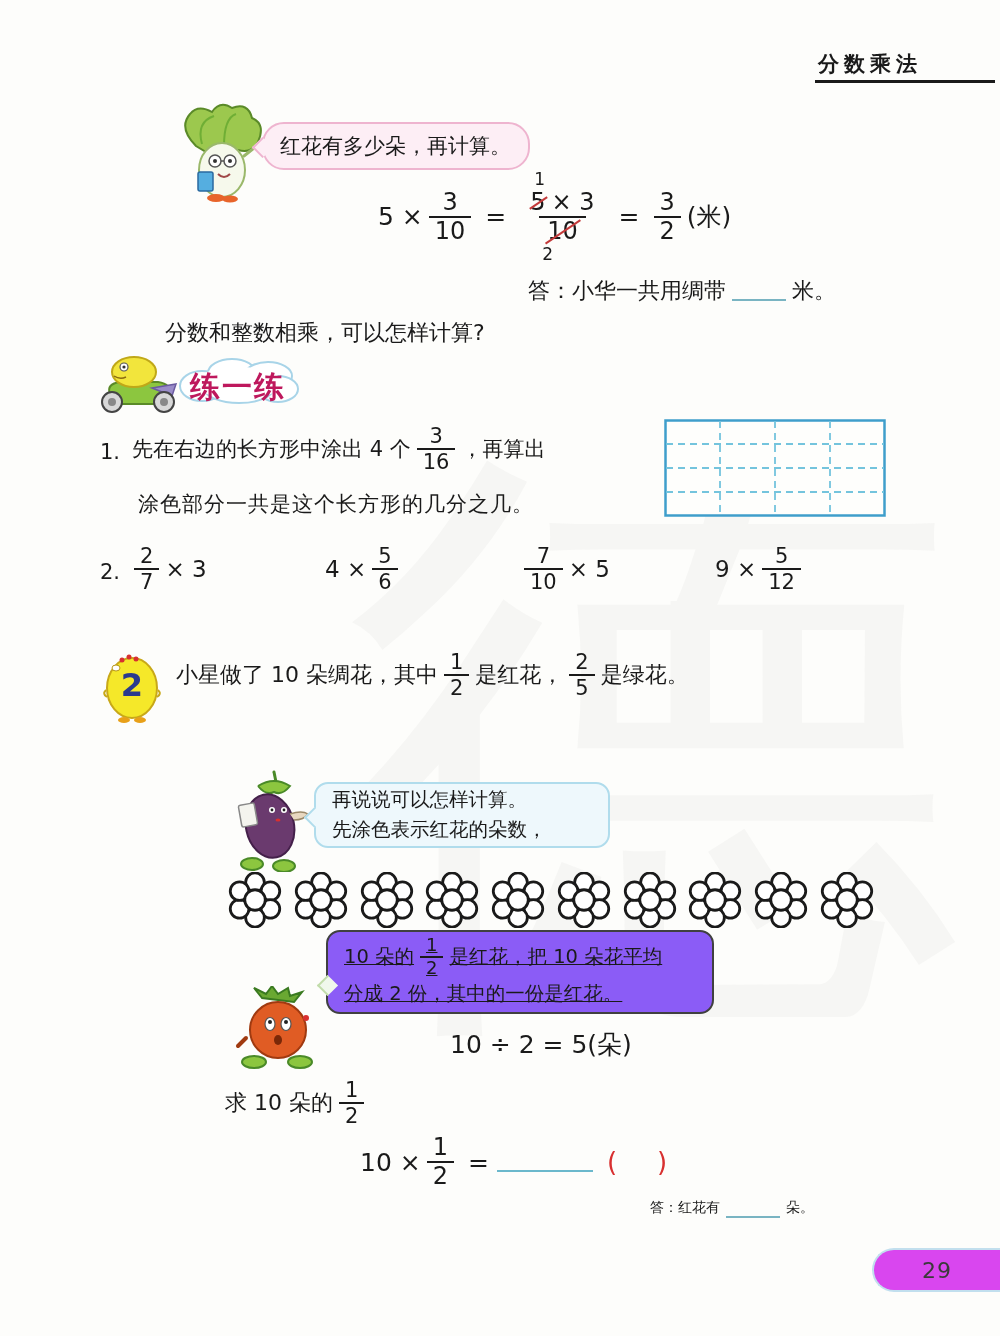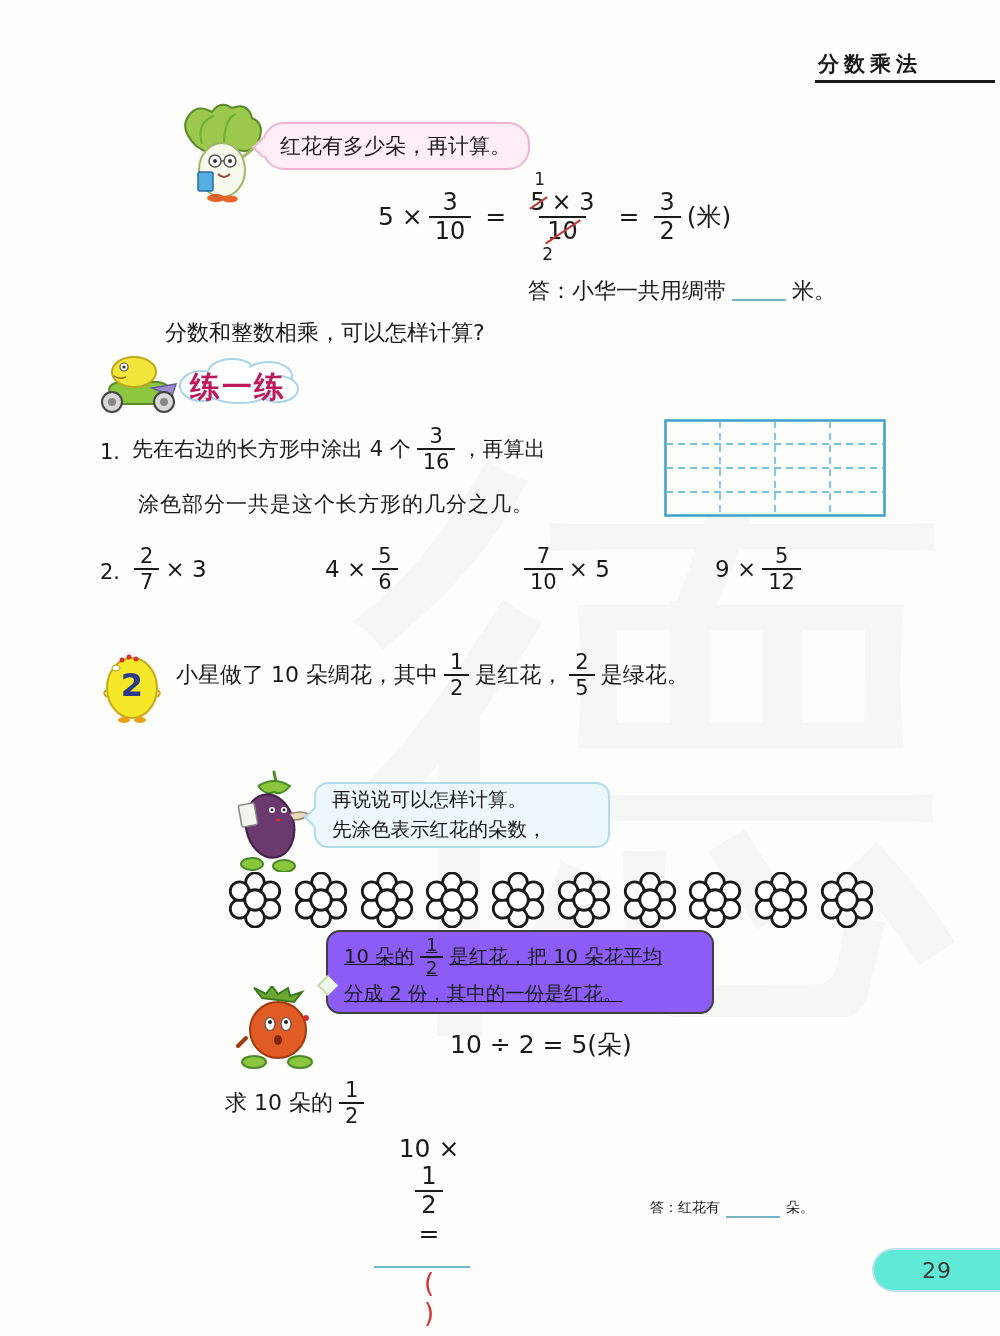--- a/index.html
+++ b/index.html
@@ -65,21 +65,21 @@
   
   .badge2 { position:absolute; left:102px; top:650px; width:60px; height:74px; }
   .badge2 .num { position:absolute; left:0; top:16px; width:60px; text-align:center;
     font-size:32px; font-weight:bold; color:#2a3a8e; }
 
   .flowers { position:absolute; left:227px; top:872px; width:648px; display:flex; justify-content:space-between; }
   .paren-red { color:#d83030; font-size:26px; }
 
   
   .pagenum { position:absolute; left:872px; top:1248px; width:128px; height:44px;
-    background:#5eead4; border:2px solid #c2dfee; border-right:none; border-radius:22px 0 0 22px;
+    background:#d946ef; border:2px solid #c2dfee; border-right:none; border-radius:22px 0 0 22px;
     display:flex; align-items:center; justify-content:center; }
   .pagenum span { font-size:22px; color:#3a3a3a; letter-spacing:1px; }
 
   svg { display:block; }
 </style>
 </head>
 <body>
 
 <div class="page">
 
@@ -433,21 +433,21 @@
   <div class="txt" style="left:450px;top:1028px;font-size:25px;">10 ÷ 2 = 5(朵)</div>
 
   <div class="txt flexline" style="left:225px;top:1078px;font-size:22px;">
     <span>求 10 朵的</span>
     <span class="frac">
       <span class="num">1</span>
       <span class="den">2</span>
     </span>
   </div>
 
-  <div class="txt flexline" style="left:374px;top:1134px;font-size:25px;flex-direction:column;">
+  <div class="txt flexline" style="left:360px;top:1134px;font-size:25px;">
     <span>10 ×</span>
     <span class="frac" style="font-size:24px;">
       <span class="num">1</span>
       <span class="den">2</span>
     </span>
     <span style="margin:0 8px;">=</span>
     <span class="blank" style="width:96px;margin-right:14px;border-bottom-color:#6bb8cc;"></span>
     <span class="paren-red">(</span>
     <span style="display:inline-block;width:40px;"></span>
     <span class="paren-red">)</span>

